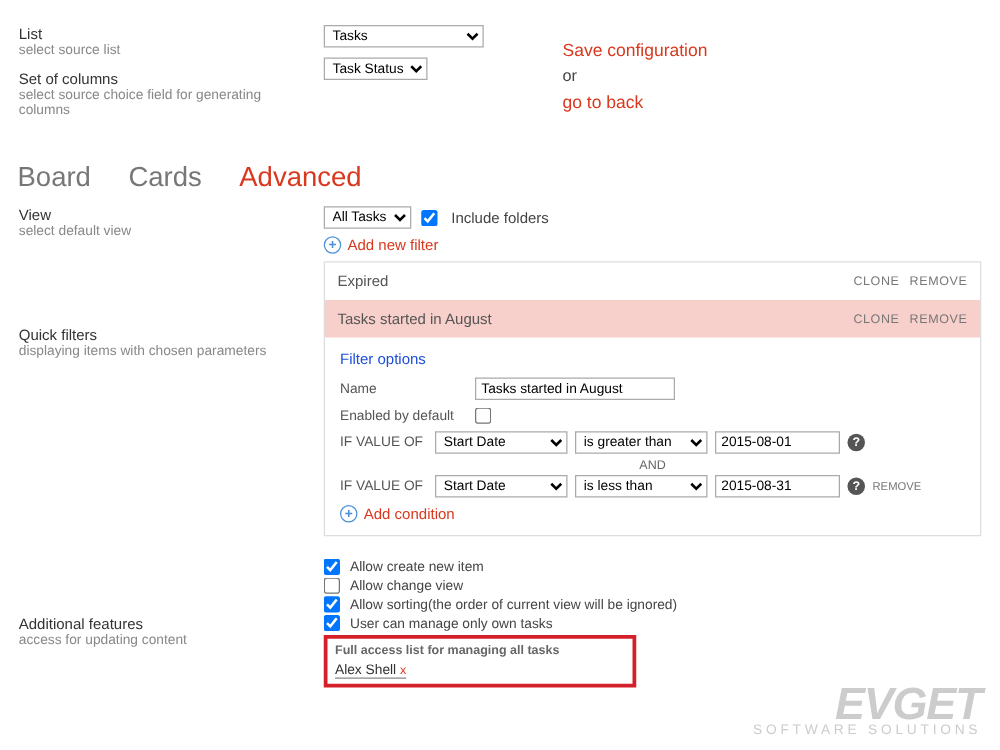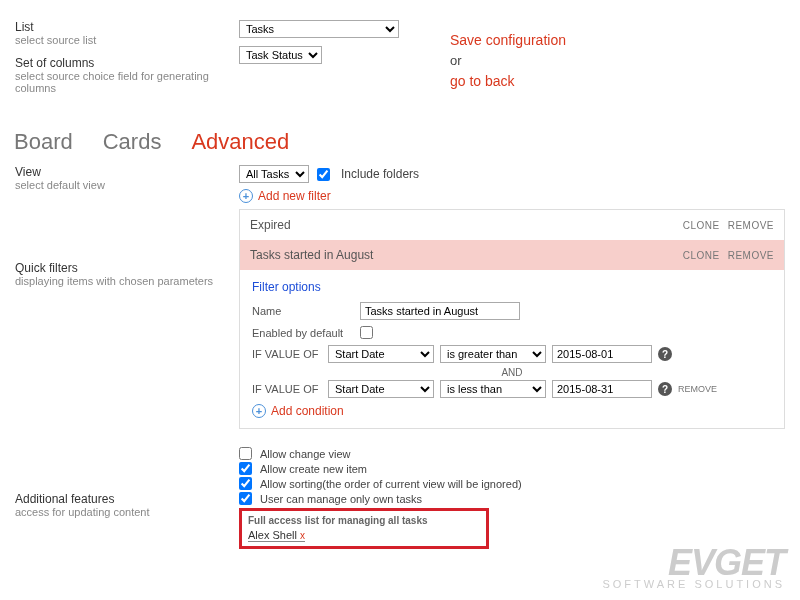--- a/index.html
+++ b/index.html
@@ -1,25 +1,25 @@
 <!DOCTYPE html>
 <html><head>
 <meta charset="utf-8">
 <style>
 * { box-sizing: border-box; margin: 0; padding: 0; }
 body { font-family: "Segoe UI Light", "Segoe UI", Arial, sans-serif; font-size: 12px; color: #444; background: #fff; width: 800px; height: 600px; position: relative; overflow: hidden; }
-.container { display: flex; padding: 20px 15px 10px 15px; gap: 4px; }
+.container { display: flex; padding: 20px 15px 10px 15px; gap: 24px; }
 .left-col { width: 220px; flex-shrink: 0; }
 .right-col { flex: 1; }
 .label-block { margin-bottom: 10px; }
 .label-title { font-size: 12px; color: #333; }
 .label-sub { font-size: 11px; color: #888; }
 .row { margin-bottom: 8px; }
 select { font-family: inherit; font-size: 11px; border: 1px solid #aaa; padding: 1px 2px; background: #fff; }
-select.wide { width: 160px; }
+select.wide { width: 128px; }
 .link { color: #d9381e; cursor: pointer; }
 .top-actions { position: absolute; left: 450px; top: 30px; font-size: 14px; line-height: 1.5; }
 .top-actions .or { color: #444; font-size: 13px; }
 .tabs { display: flex; gap: 30px; margin: 15px 0 10px 0; padding-left: 14px; }
 .tab { font-size: 22px; font-weight: 300; color: #777; cursor: pointer; }
 .tab.active { color: #d9381e; }
 .view-row { display: flex; align-items: center; gap: 8px; margin-bottom: 6px; }
 .chk { margin: 0 3px 0 0; }
 .addfilter { display: flex; align-items: center; gap: 5px; color: #d9381e; cursor: pointer; margin-bottom: 6px; }
 .plus-icon { display: inline-flex; width: 14px; height: 14px; border: 1.5px solid #4a90d9; border-radius: 50%; align-items: center; justify-content: center; color: #4a90d9; font-size: 11px; line-height: 1; font-weight: bold; }
@@ -153,26 +153,26 @@
         </div>
         <div class="addfilter" style="margin-top:6px;margin-bottom:0">
           <span class="plus-icon">+</span>
           <span>Add condition</span>
         </div>
       </div>
     </div>
 
     <div class="features">
       <div class="feat-row">
+          <input type="checkbox" class="chk" checked="" style="">
+          <span>Allow create new item</span>
+        </div>
+      <div class="feat-row">
           <input type="checkbox" class="chk" style="">
           <span>Allow change view</span>
-        </div>
-      <div class="feat-row">
-          <input type="checkbox" class="chk" checked="" style="">
-          <span>Allow create new item</span>
         </div>
       <div class="feat-row">
           <input type="checkbox" class="chk" checked="" style="">
           <span>Allow sorting(the order of current view will be ignored)</span>
         </div>
       <div class="feat-row">
           <input type="checkbox" class="chk" checked="" style="">
           <span>User can manage only own tasks</span>
         </div>
       <div class="highlight-box">

